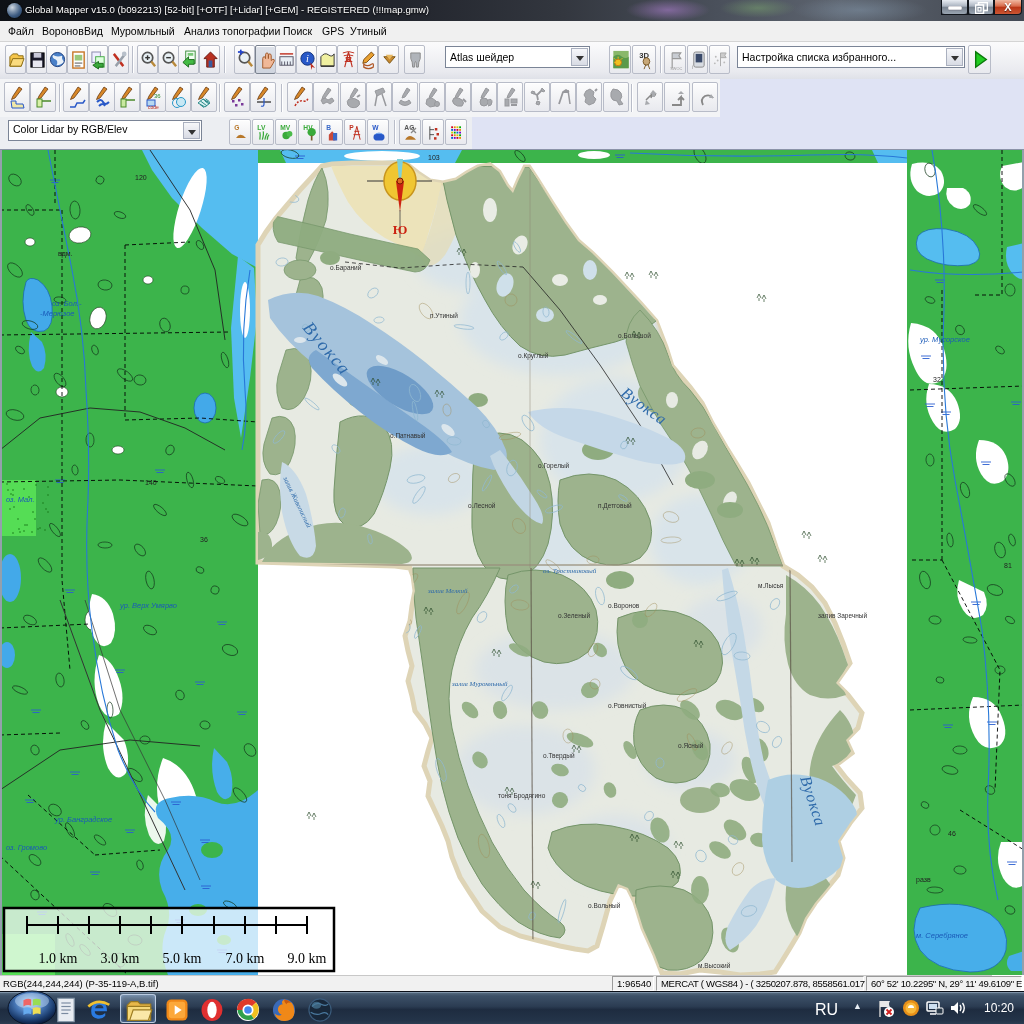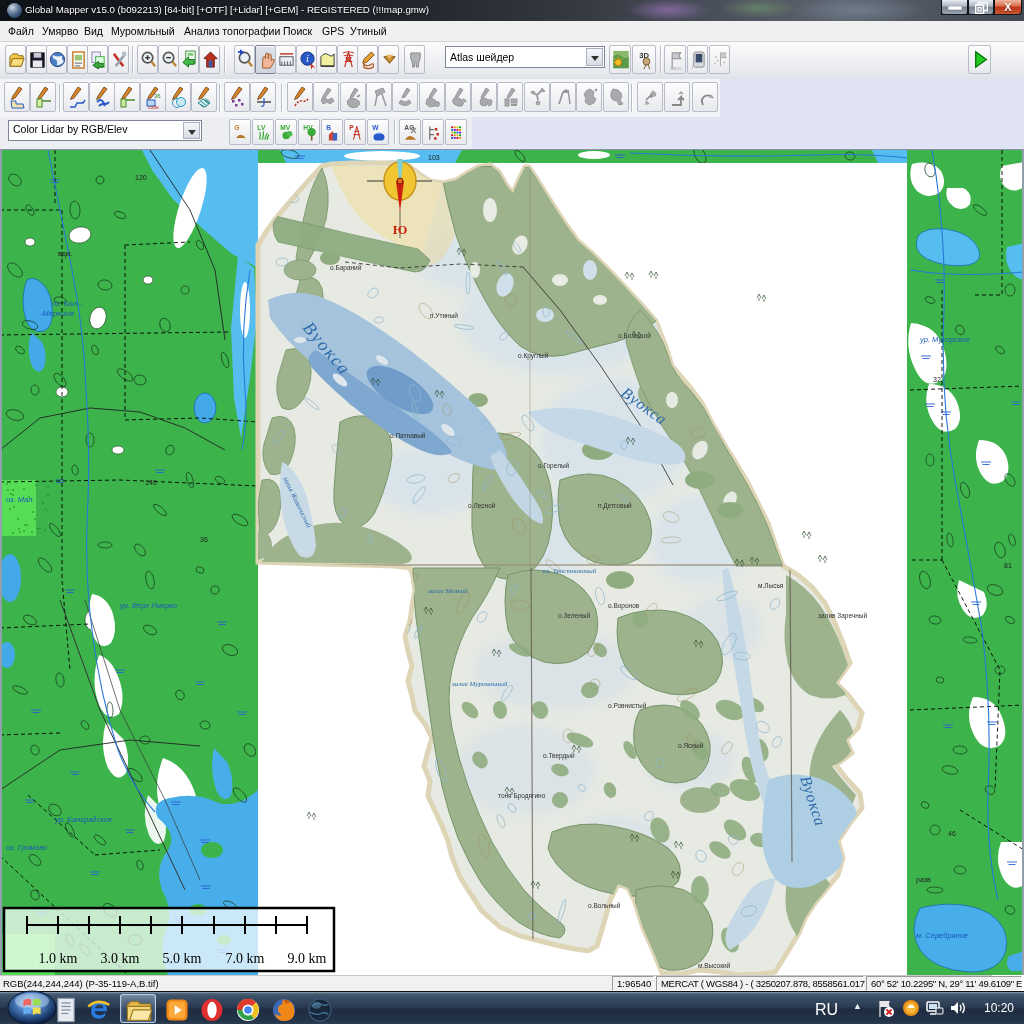--- a/index.html
+++ b/index.html
@@ -41,21 +41,21 @@
  radial-gradient(120px 25px at 700px 1020px, rgba(30,45,70,0.5), rgba(30,45,70,0) 80%),
  linear-gradient(#5b7084 0%,#3d5168 12%,#2b3c52 45%,#1e2c40 55%,#243449 90%,#2c3d52 100%);
  border-top:1px solid #0a0f18;}
 #taskbar::before{content:"";position:absolute;left:0;top:0;width:1024px;height:1px;background:rgba(160,180,200,0.55);}
 .tkico{position:absolute;top:3px;width:28px;height:28px;}
 #tray{position:absolute;right:0;top:0;height:33px;color:#fff;font-size:12px;}
 </style></head>
 <body>
 <div id="titlebar">
  <div id="globeicon"></div>
- <div class="ttl">Global Mapper v15.0 (b092213) [64-bit] [+OTF] [+Lidar] [+GEM] - REGISTERED (!!!map.gmw)</div>
+ <div class="ttl">Global Mapper v15.0 (b092213) [52-bit] [+OTF] [+Lidar] [+GEM] - REGISTERED (!!!map.gmw)</div>
 </div>
 <div class="winbtn" id="btnmin">
     <div class="gl"></div>
     <svg style="position:absolute;left:6px;top:6px" width="14" height="5" viewBox="0 0 14 5">
       <rect x="0" y="0" width="14" height="4" rx="1" fill="#fff" stroke="#667" stroke-width="0.5"></rect>
     </svg>
   </div>
 <div class="winbtn" id="btnmax">
     <div class="gl"></div>
     <svg style="position:absolute;left:6px;top:2px" width="13" height="12" viewBox="0 0 13 12">
@@ -63,21 +63,21 @@
       <rect x="0.5" y="3" width="8" height="8.5" fill="#8a95a3" stroke="#fff" stroke-width="1.6"></rect>
       <rect x="3" y="5.5" width="3" height="3.5" fill="none" stroke="#fff" stroke-width="1.2"></rect>
     </svg>
   </div>
 <div class="winbtn" id="btncls">
     <div class="gl"></div>
     <span>X</span>
   </div>
 <div id="menubar">
  <span style="left:8px">Файл</span>
-    <span style="left:42px">Умярво</span>
+    <span style="left:42px">Воронов</span>
     <span style="left:84px">Вид</span>
  <span style="left:111px">Муромльный</span>
     <span style="left:184px">Анализ топографии</span>
  <span style="left:283px">Поиск</span>
     <span style="left:322px">GPS</span>
     <span style="left:350px">Утиный</span>
 </div>
 <div class="tbrow" id="tb1">
     <div class="tbtn" style="left:5px;width:21px;height:29px;top:3px;">
       <svg width="17" height="23" viewBox="0 0 18 24">
@@ -205,21 +205,21 @@
       <svg width="17" height="23" viewBox="0 0 18 24">
         <path d="M3,8 h12 l-6,7 Z" fill="#c88a30" stroke="#7a5210"></path>
         <path d="M5,6 h8 l-4,5 Z" fill="#e8b860"></path>
       </svg>
     </div>
     <div class="tbtn" style="left:404px;width:21px;height:29px;top:3px;">
       <svg width="17" height="23" viewBox="0 0 18 24">
         <path d="M4,4 h10 v6 q-2,3 -2,9 h-2 q0,-6 -1,-6 q-1,0 -1,6 H6 Q6,13 4,10 Z" fill="#b0b4ba" stroke="#888"></path>
       </svg>
     </div>
-    <div class="combo" style="left:445px;top:4px;width:160px">
+    <div class="combo" style="left:445px;top:4px;width:145px">
       <span class="ct">Atlas шейдер</span>
       <span class="ca"></span>
     </div>
     <div class="tbtn" style="left:609px;width:22px;height:29px;top:3px;">
       <svg width="18" height="23" viewBox="0 0 18 24">
         <rect x="1" y="2" width="16" height="18" fill="#8ab86a"></rect>
         <path d="M1,8 q5,-4 9,0 q4,3 7,0 V20 H1 Z" fill="#5a9a4a"></path>
         <circle cx="6" cy="14" r="3.5" fill="#f0c020" stroke="#c87810"></circle>
         <g stroke="#f0c020">
           <line x1="6" y1="8" x2="6" y2="10"></line>
@@ -253,20 +253,24 @@
     <div class="tbtn" style="left:709px;width:21px;height:29px;top:3px;">
       <svg width="17" height="23" viewBox="0 0 18 24">
         <path d="M9,4 v14 M9,4 h6 l-1.5,2.5 L15,9 H9" stroke="#aaa" fill="#ccc"></path>
         <g fill="#bbb">
           <circle cx="4" cy="8" r="1"></circle>
           <circle cx="6" cy="12" r="1"></circle>
           <circle cx="3" cy="15" r="1"></circle>
           <circle cx="13" cy="14" r="1"></circle>
         </g>
       </svg>
+    </div>
+    <div class="combo" style="left:737px;top:4px;width:228px">
+      <span class="ct">Настройка списка избранного...</span>
+      <span class="ca"></span>
     </div>
     <div class="tbtn" style="left:968px;width:23px;height:29px;top:3px;">
       <svg width="19" height="23" viewBox="0 0 18 24">
         <path d="M4,3 L15,11 L4,19 Z" fill="#22cc22" stroke="#0a7a0a" stroke-width="1.5"></path>
       </svg>
     </div>
   </div>
 <div class="tbrow" id="tb2">
     <div class="tbtn" style="left:4px;width:26px;height:30px;top:3px;">
       <svg width="22" height="24" viewBox="0 0 18 24">

